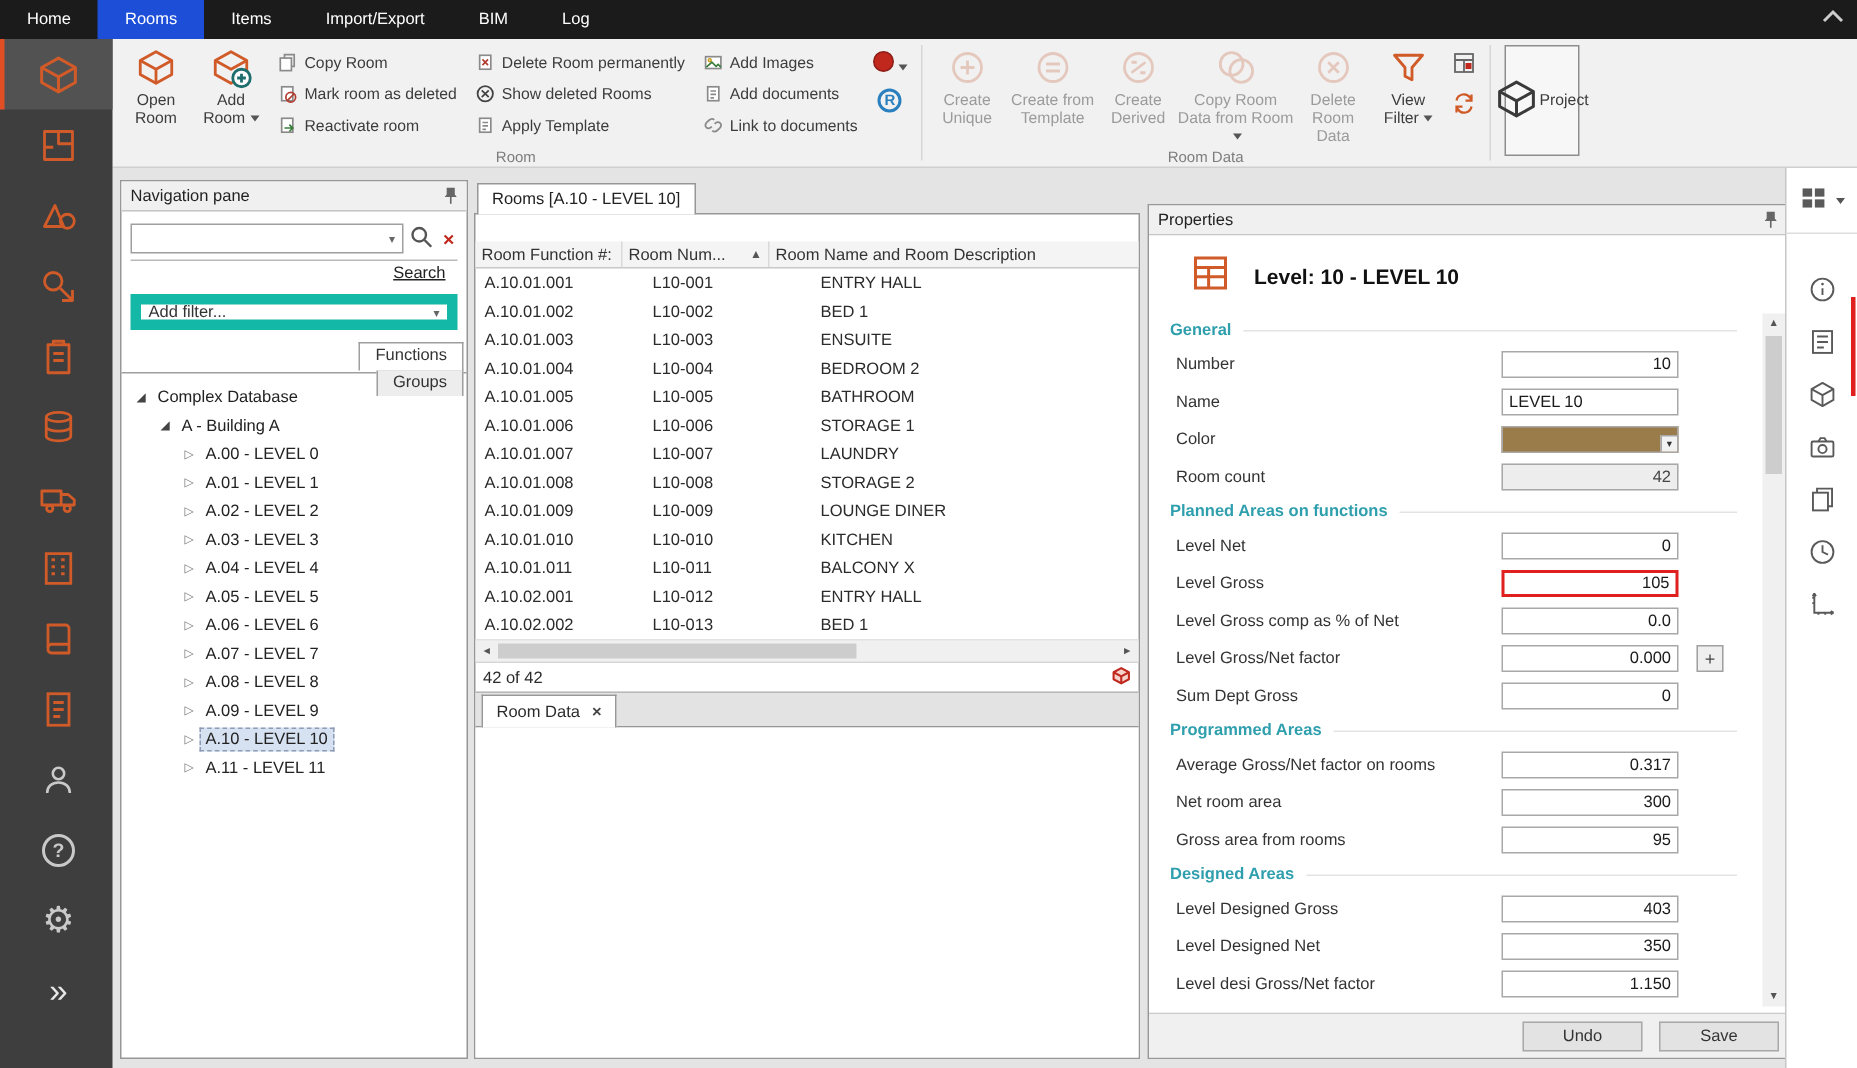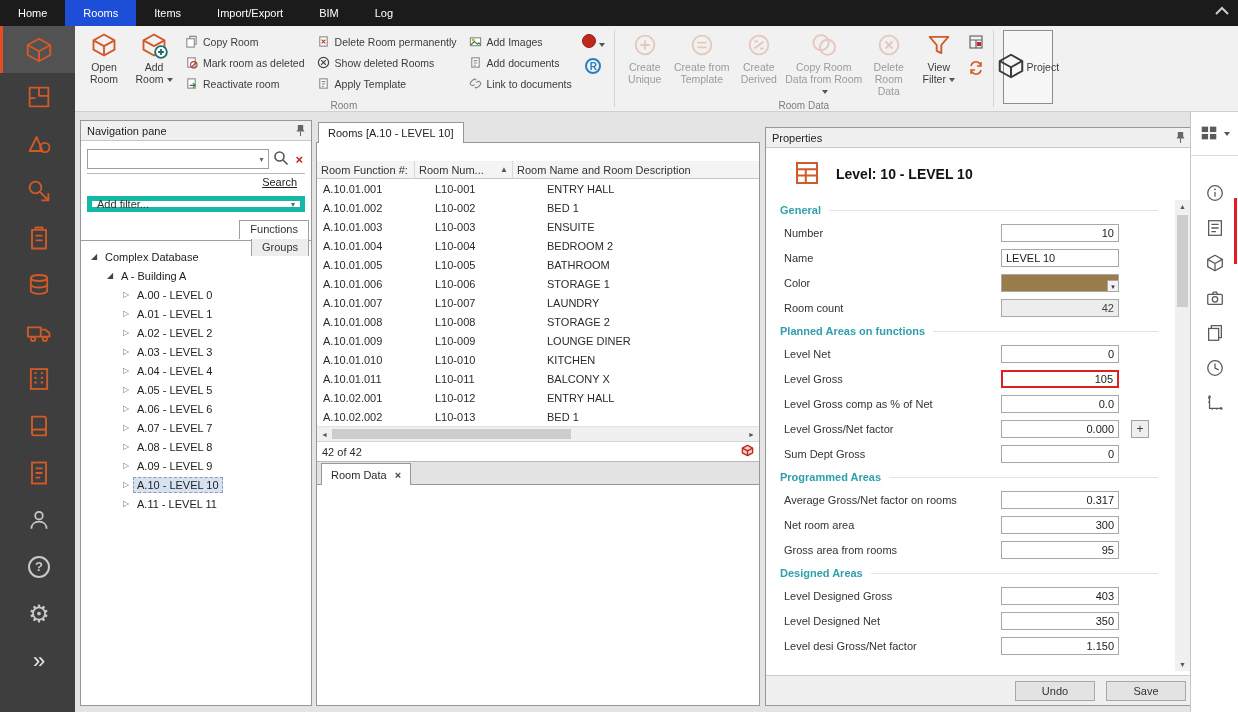--- a/index.html
+++ b/index.html
@@ -60,21 +60,21 @@
   
   .nav-pane { left:5px; top:8px; width:232px; bottom:6px; }
   .nav-search { display:flex; align-items:center; gap:4px; padding:8px 6px 4px 6px; }
   .search-combo { flex:1; height:20px; border:1px solid #9f9f9f; background:#fff; display:flex; align-items:center; }
   .search-combo input { flex:1; border:none; outline:none; height:16px; font-size:11px; padding:0 4px; font-family:inherit; }
   .combo-arrow { width:14px; text-align:center; color:#666; font-size:8px; }
   .clear-x { color:#c0281e; font-size:13px; font-weight:bold; padding:0 2px; }
   .search-underline { border-bottom:1px solid #b9b9b9; margin:0 6px; }
   .search-link-row { text-align:right; padding:2px 14px 4px 0; }
   .search-link { color:#222; text-decoration:underline; font-size:11px; }
-  .filter-combo { margin:4px 6px 8px 6px; height:16px; border:5px solid #14b8a6; background:#fff;
+  .filter-combo { margin:4px 6px 8px 6px; height:24px; border:7px solid #14b8a6; background:#fff;
                   display:flex; align-items:center; }
   .filter-combo .fc-label { flex:1; padding-left:5px; color:#333; }
   .nav-tabs { display:flex; align-items:flex-end; border-bottom:1px solid #9f9f9f; padding-left:4px; height:21px;flex-direction:column; }
   .ntab { border:1px solid #9f9f9f; border-bottom:none; background:#ededed; padding:2px 10px 3px 10px; margin-right:2px;
           font-size:11px; color:#333; position:relative; }
   .ntab.active { background:#fff; margin-bottom:-1px; padding-bottom:4px; z-index:2; }
   .tree { padding:6px 2px; }
   .titem { height:19px; display:flex; align-items:center; font-size:11px; color:#222; }
   .tw { width:14px; text-align:center; font-size:8px; color:#444; flex:none; }
   .tw.hollow { color:#777; }
@@ -107,21 +107,21 @@
   .statusbar { height:20px; border-top:1px solid #d5d5d5; display:flex; align-items:center; justify-content:space-between;
                padding:0 5px; font-size:11px; flex:none; }
   .tabstrip2 { height:24px; background:#e3e3e3; border-top:1px solid #b8b8b8; border-bottom:1px solid #979797;
                display:flex; align-items:flex-end; padding-left:4px; flex:none; }
   .doc-tab2 { background:#fff; border:1px solid #979797; border-bottom:none; height:22px; display:flex; align-items:center;
               padding:0 9px; gap:8px; font-size:11px; margin-bottom:-1px; z-index:2; position:relative; }
   .tab-close { color:#444; font-size:11px; font-weight:bold; }
   .roomdata-content { flex:1; background:#fff; }
 
   
-  .props-panel { left:690px; top:15px; width:440px; bottom:6px; display:flex; flex-direction:column; }
+  .props-panel { left:690px; top:24px; width:440px; bottom:6px; display:flex; flex-direction:column; }
   .props-body { flex:1; position:relative; overflow:hidden; background:#fff; }
   .level-head { display:flex; align-items:center; gap:14px; padding:10px 0 6px 26px; }
   .level-title { font-size:14px; font-weight:bold; color:#111; }
   .sect { display:flex; align-items:center; gap:8px; margin:8px 46px 8px 14px; color:#2f9fae; font-weight:bold; font-size:11px; }
   .sect::after { content:""; flex:1; height:1px; background:#e3e3e3; }
   .frow { display:flex; align-items:center; margin:0 85px 7px 18px; height:18px; position:relative; }
   .frow label { flex:1; font-size:11px; color:#333; }
   .frow input { width:118px; height:18px; border:1px solid #a8a8a8; font-size:11px; text-align:right;
                 padding:0 4px; font-family:inherit; color:#1a1a1a; background:#fff; flex:none; }
   .frow input.ro { background:#ededed; color:#444; }

